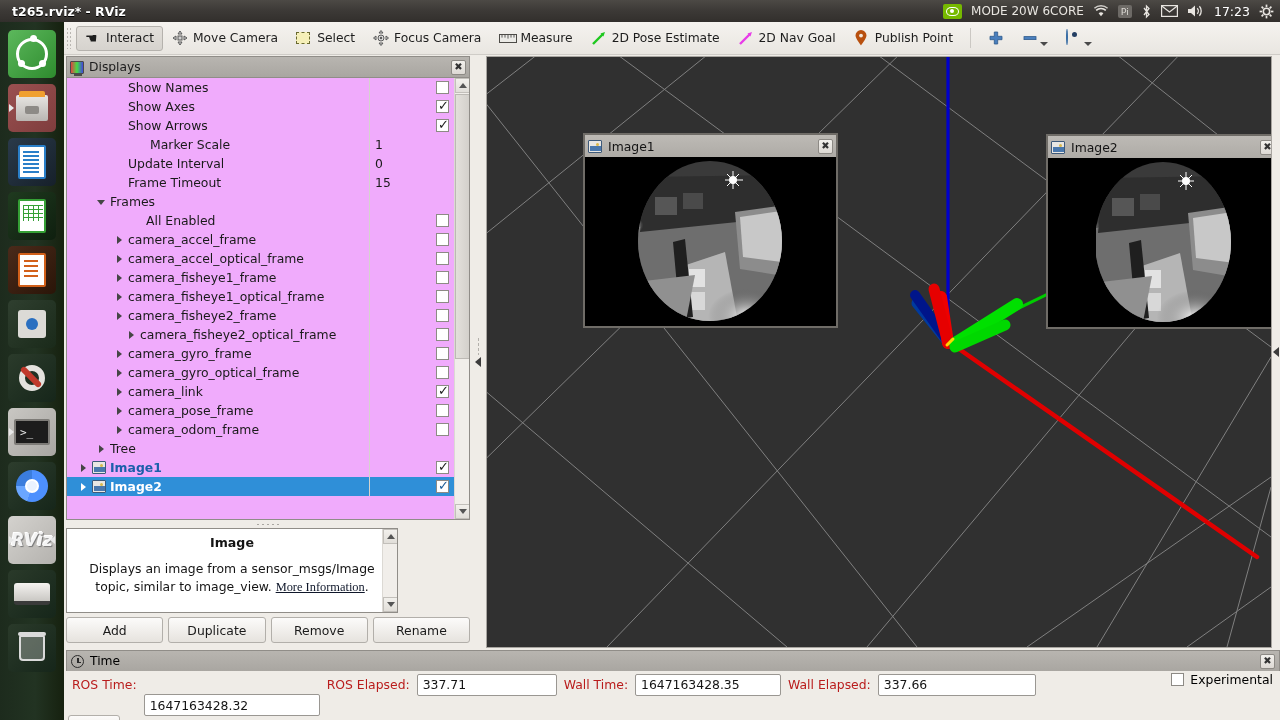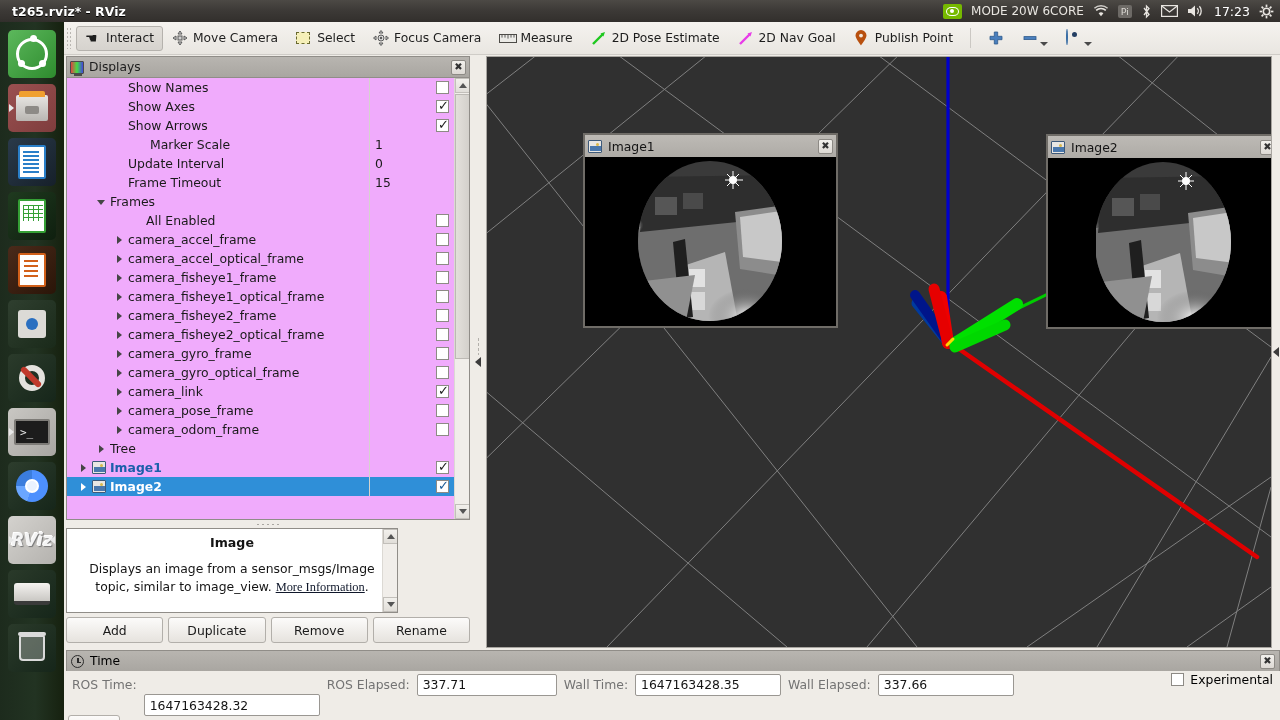--- a/index.html
+++ b/index.html
@@ -208,21 +208,21 @@
   .imgwin-body{background:#000;position:relative;overflow:hidden;}
 
   
   #timepanel{position:absolute;left:2px;top:628px;width:1214px;height:40px;}
   #time-title{height:21px;background:linear-gradient(to bottom,#b8b5b0,#a9a6a1);
     border:1px solid #908d88;border-bottom:none;display:flex;align-items:center;padding:0 4px;font-size:12.3px;}
   .clock-ic{width:13px;height:13px;border:1.5px solid #2a2a2a;border-radius:50%;position:relative;}
   .clock-ic:after{content:'';position:absolute;left:5px;top:2.5px;width:1.5px;height:4.5px;background:#2a2a2a;}
   .clock-ic:before{content:'';position:absolute;left:5.5px;top:6px;width:3.5px;height:1.5px;background:#2a2a2a;}
   #time-body{position:absolute;left:0;top:21px;width:1214px;height:27px;display:flex;align-items:center;gap:7px;padding-left:6px;}
-  .tfield-label{font-size:12.4px;color:#737373;}
+  .tfield-label{font-size:12.4px;color:#b91c1c;}
   .tinput{height:22px;background:#fff;border:1px solid #9a9792;border-radius:2px;
     display:flex;align-items:center;padding-left:5px;font-size:12.4px;color:#141414;}
   #experimental{position:absolute;right:7px;top:1px;display:flex;align-items:center;gap:6px;font-size:12.4px;}
   .chk-sq{width:13px;height:13px;background:#fff;border:1px solid #8d8a85;}
 
   
   #statusbar{position:absolute;left:0;top:690px;width:1216px;height:28px;display:flex;align-items:center;padding-left:4px;gap:8px;}
   #reset-btn{width:52px;height:22px;background:linear-gradient(to bottom,#fcfbfa,#e6e3de);
     border:1px solid #b2afaa;border-radius:3px;font-size:12.4px;display:flex;align-items:center;justify-content:center;}
   #hint{font-size:12.4px;color:#141414;}
@@ -568,21 +568,21 @@
             <span class="vcell"></span>
             <span class="cbx"></span>
           </div>
           <div class="trow" style="padding-left: 48px;">
             <span class="arrow closed"></span>
             <span style="width: 4px;"></span>
             <span class="tlabel">camera_fisheye2_frame</span>
             <span class="vcell"></span>
             <span class="cbx"></span>
           </div>
-          <div class="trow" style="padding-left: 48px;">
+          <div class="trow" style="padding-left: 60px;">
             <span class="arrow closed"></span>
             <span style="width: 4px;"></span>
             <span class="tlabel">camera_fisheye2_optical_frame</span>
             <span class="vcell"></span>
             <span class="cbx"></span>
           </div>
           <div class="trow" style="padding-left: 48px;">
             <span class="arrow closed"></span>
             <span style="width: 4px;"></span>
             <span class="tlabel">camera_gyro_frame</span>
@@ -817,21 +817,21 @@
       <span class="panel-close">✖</span>
     </div>
     <div id="time-body">
       <span class="tfield-label">ROS Time:</span>
       <span class="tinput" style="width:176px;margin-top:41px;">1647163428.32</span>
       <span class="tfield-label">ROS Elapsed:</span>
       <span class="tinput" style="width:140px;">337.71</span>
       <span class="tfield-label">Wall Time:</span>
       <span class="tinput" style="width:146px;">1647163428.35</span>
       <span class="tfield-label">Wall Elapsed:</span>
-      <span class="tinput" style="width:136px;">337.66</span>
+      <span class="tinput" style="width:158px;">337.66</span>
       <span id="experimental">
         <span class="chk-sq"></span>
         <span>Experimental</span>
       </span>
     </div>
   </div>
 
   <div id="statusbar">
     <div id="reset-btn">Reset</div>
     <div id="hint"><b>Left-Click:</b><span> Rotate. </span><b>Middle-Click:</b><span> Move X/Y. </span><b>Right-Click/Mouse Wheel::</b><span> Zoom. </span><b>Shift</b><span>: More options.</span></div>

